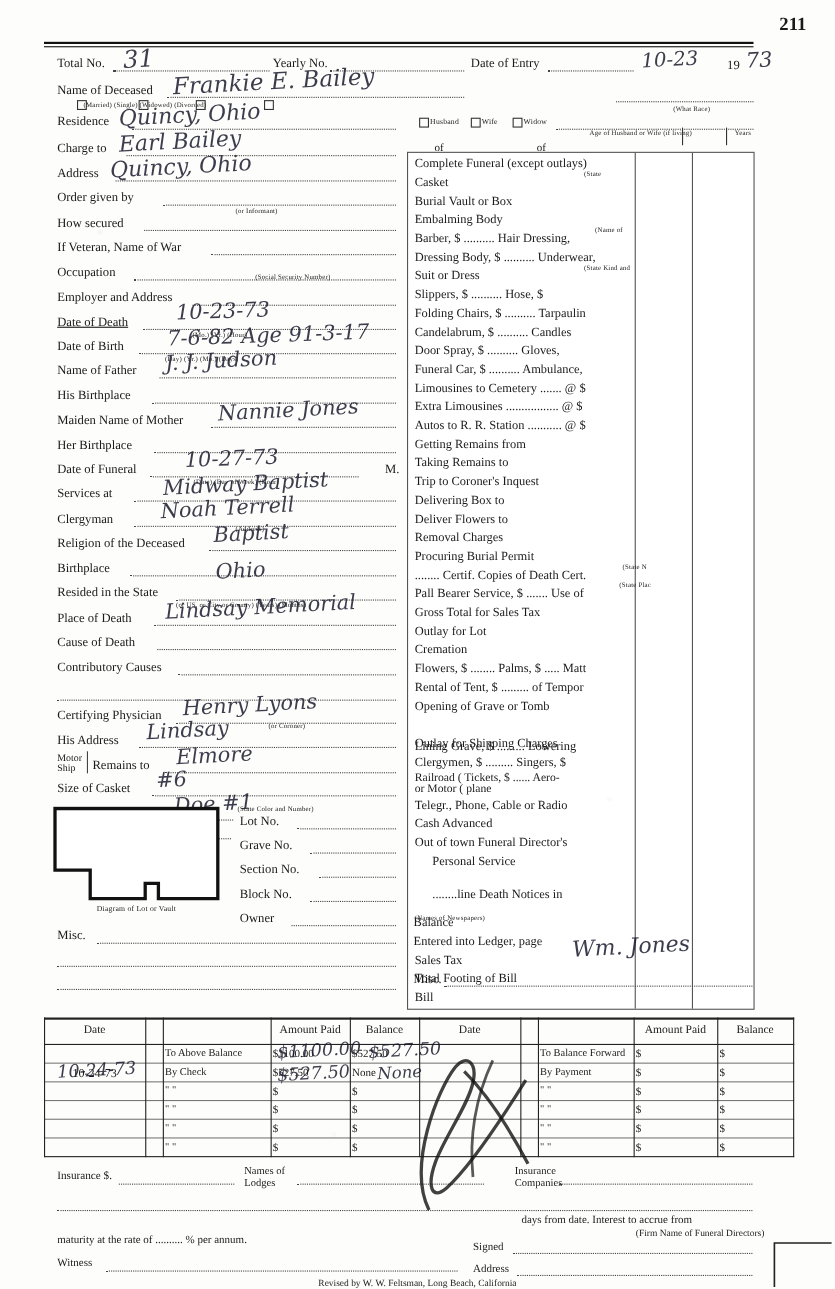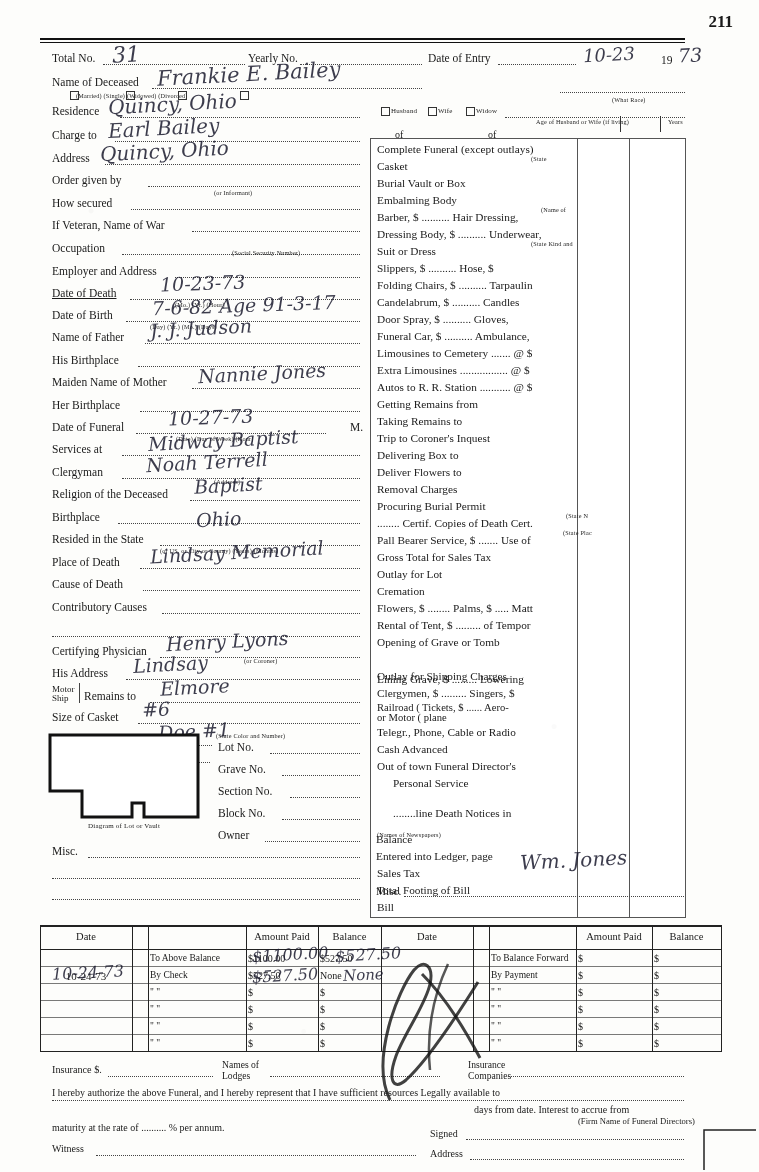--- a/index.html
+++ b/index.html
@@ -370,31 +370,31 @@
   <div class="hw s" style="left:252px;top:966px;font-size:16px;">$527.50</div>
   <div class="hw s" style="left:343px;top:966px;font-size:15px;">None</div>
 
   <div class="ft" style="left:52px;top:1064px;">Insurance $.</div>
   <div class="dots" style="left:108px;top:1076px;width:105px;"></div>
   <div class="ft" style="left:222px;top:1059px;font-size:9.6px;line-height:11px;">Names of<br>Lodges</div>
   <div class="dots" style="left:270px;top:1076px;width:170px;"></div>
   <div class="ft" style="left:428px;top:1059px;font-size:9.6px;line-height:11px;margin-left:40px;">Insurance<br>Companies</div>
   <div class="dots" style="left:508px;top:1076px;width:176px;"></div>
 
-  <div class="ft" style="left:52px;top:1087px;font-size:10px;">I hereby authorize the above Funeral, and I hereby represent that I have sufficient resources Legally available to</div>
   <div class="dots" style="left:52px;top:1100px;width:632px;"></div>
   <div class="ft" style="left:474px;top:1104px;font-size:10px;">days from date. Interest to accrue from</div>
   <div class="ftc" style="left:578px;top:1116px;">(Firm Name of Funeral Directors)</div>
   <div class="ft" style="left:52px;top:1122px;font-size:10px;">maturity at the rate of .......... % per annum.</div>
   <div class="ft" style="left:430px;top:1128px;font-size:10px;">Signed</div>
   <div class="dots" style="left:466px;top:1139px;width:218px;"></div>
   <div class="ft" style="left:52px;top:1143px;font-size:10px;">Witness</div>
   <div class="dots" style="left:96px;top:1155px;width:320px;"></div>
   <div class="ft" style="left:430px;top:1148px;font-size:10px;">Address</div>
   <div class="dots" style="left:470px;top:1159px;width:214px;"></div>
+  <div class="ftc" style="left:0;right:0;top:1161px;text-align:center;width:759px;">Revised by W. W. Feltsman, Long Beach, California</div>
 
   <svg class="scribble" style="left:330px;top:930px;width:220px;height:190px;" viewBox="0 0 220 190">
     <path d="M60,170 C40,130 68,60 84,40 C94,28 104,36 100,54 C96,74 74,104 66,126 C58,148 62,162 76,150 C96,132 128,84 148,52" fill="none" stroke="#111" stroke-width="3" opacity=".8"></path>
     <path d="M92,44 C112,64 132,94 150,128" fill="none" stroke="#111" stroke-width="3" opacity=".8"></path>
     <path d="M118,34 C104,64 96,100 100,140" fill="none" stroke="#111" stroke-width="2.5" opacity=".7"></path>
   </svg>
 
   <svg class="scribble" style="left:700px;top:1120px;width:60px;height:52px;" viewBox="0 0 60 52">
     <path d="M4,50 L4,10 L56,10" fill="none" stroke="#222" stroke-width="1.5"></path>
   </svg>

